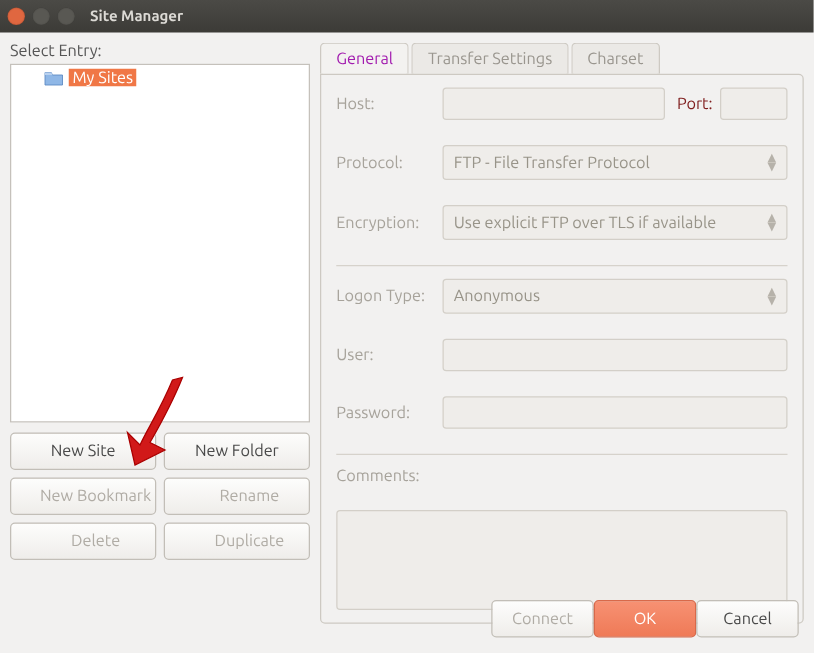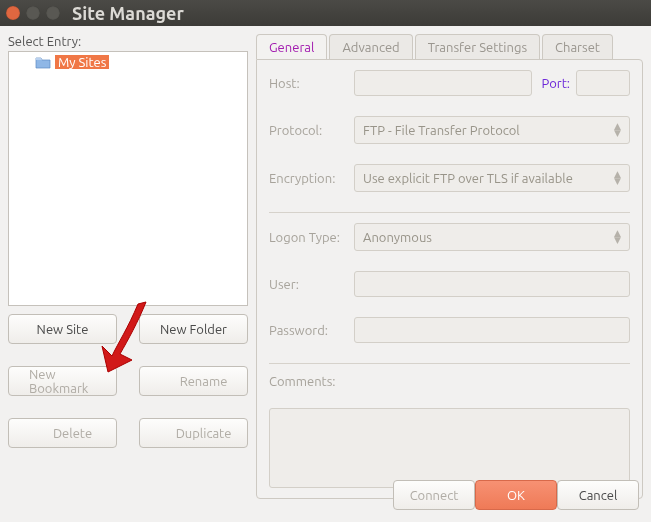--- a/index.html
+++ b/index.html
@@ -2,42 +2,42 @@
 <html><head>
 <meta charset="utf-8">
 <style>
   html,body{margin:0;padding:0;font-family:"Ubuntu","DejaVu Sans",sans-serif;font-size:13px;color:#3c3c3c;background:#f2f1f0;}
   .window{width:651px;height:522px;background:#f2f1f0;position:relative;box-sizing:border-box;}
   .titlebar{height:26px;background:linear-gradient(to bottom,#4b4a46,#3c3b37);display:flex;align-items:center;padding:0 6px;color:#dcdad5;font-weight:bold;}
   .wbtn{width:14px;height:14px;border-radius:50%;margin-right:6px;box-shadow:inset 0 0 1px rgba(0,0,0,.5);} 
   .wbtn.close{background:#e06740;}
   .wbtn.min{background:#595853;}
   .wbtn.max{background:#595853;}
-  .titlebar .title{margin-left:6px;font-size:18px;}
+  .titlebar .title{margin-left:6px;font-size:12px;}
   .body{display:flex;padding:8px;gap:8px;height:430px;box-sizing:border-box;}
   .left{width:240px;display:flex;flex-direction:column;}
   .label{color:#555;margin-bottom:3px;}
   .tree{flex:1;background:#fff;border:1px solid #c5c1bb;overflow:auto;}
   .tree-row{display:flex;align-items:center;padding:3px 6px 3px 26px;}
   .folder-icon{width:16px;height:14px;margin-right:4px;}
   .folder-icon svg{display:block;}
   .tree-label{background:#f07746;color:#fff;padding:0 3px;}
-  .btn-grid{display:grid;grid-template-columns:1fr 1fr;gap:22px;margin-top:8px;}
+  .btn-grid{display:grid;grid-template-columns:1fr 1fr;gap:6px;margin-top:8px;}
   .btn{background:linear-gradient(to bottom,#fdfdfc,#efedea);border:1px solid #c2beb7;border-radius:4px;height:28px;display:flex;align-items:center;justify-content:center;color:#4a4a4a;cursor:pointer;}
   .btn.disabled{color:#b0aca5;cursor:default;padding-left:20px;}
   .right{flex:1;display:flex;flex-direction:column;}
   .tabs{display:flex;gap:2px;}
   .tab{padding:5px 12px;border:1px solid #cdc9c2;border-bottom:none;border-radius:4px 4px 0 0;background:#ebe9e6;color:#9a968f;}
   .tab.active{background:#f3f2f0;color:#a21caf;}
   .tabbody{border:1px solid #cdc9c2;border-radius:0 4px 4px 4px;padding:10px 12px;flex:1;background:#f2f1f0;}
   .row{display:flex;align-items:center;margin-bottom:20px;}
   .row .flabel{width:85px;color:#a7a39b;}
   .input{flex:1;height:24px;background:#efedea;border:1px solid #d3cfc8;border-radius:3px;}
   .input.small{width:52px;flex:none;}
-  .portlbl{color:#6d28d9;margin:0 6px 0 10px;}
+  .portlbl{color:#7f1d1d;margin:0 6px 0 10px;}
   .select{flex:1;height:26px;background:#efedea;border:1px solid #d3cfc8;border-radius:3px;display:flex;align-items:center;justify-content:space-between;padding:0 8px;color:#989489;}
   .select .arrows{font-size:9px;line-height:7px;color:#b6b2aa;display:flex;flex-direction:column;}
   hr.sep{border:none;border-top:1px solid #d6d2cb;margin:10px 0;}
   .comments{height:78px;background:#efedea;border:1px solid #d3cfc8;border-radius:3px;}
   .footer{position:absolute;right:12px;bottom:12px;display:flex;gap:0;}
   .fbtn{min-width:80px;height:28px;border:1px solid #c2beb7;border-radius:4px;display:flex;align-items:center;justify-content:center;background:linear-gradient(to bottom,#fdfdfc,#efedea);color:#4a4a4a;cursor:pointer;}
   .fbtn.primary{background:linear-gradient(to bottom,#f79173,#ef7a57);border-color:#d8694a;color:#fff;}
   .fbtn.disabled{color:#b0aca5;cursor:default;}
   .arrow-annot{position:absolute;left:98px;top:298px;pointer-events:none;}
 </style>
@@ -85,21 +85,20 @@
           </div>
         <div class="btn disabled">
             <span>Duplicate</span>
           </div>
       </div>
     </div>
 
     <div class="right">
       <div class="tabs">
         <div class="tab active"><span>General</span></div>
-        <div class="tab"><span>Advanced</span></div>
         <div class="tab"><span>Transfer Settings</span></div>
         <div class="tab"><span>Charset</span></div>
       </div>
       <div class="tabbody">
         <div class="row">
           <div class="flabel">Host:</div>
           <div class="input"></div>
           <div class="portlbl">Port:</div>
           <div class="input small"></div>
         </div>

